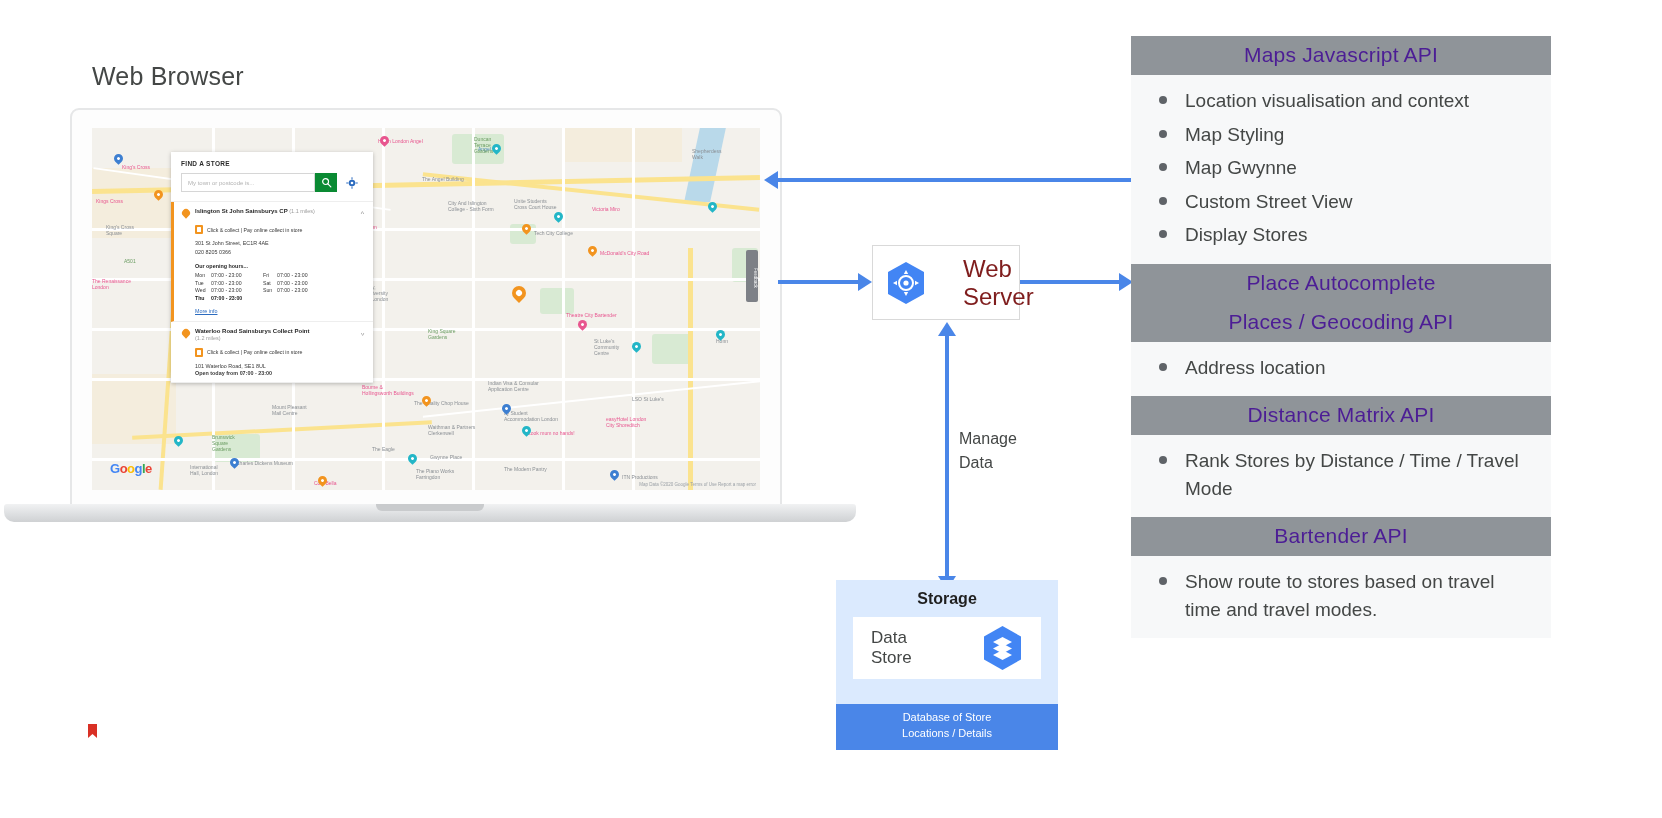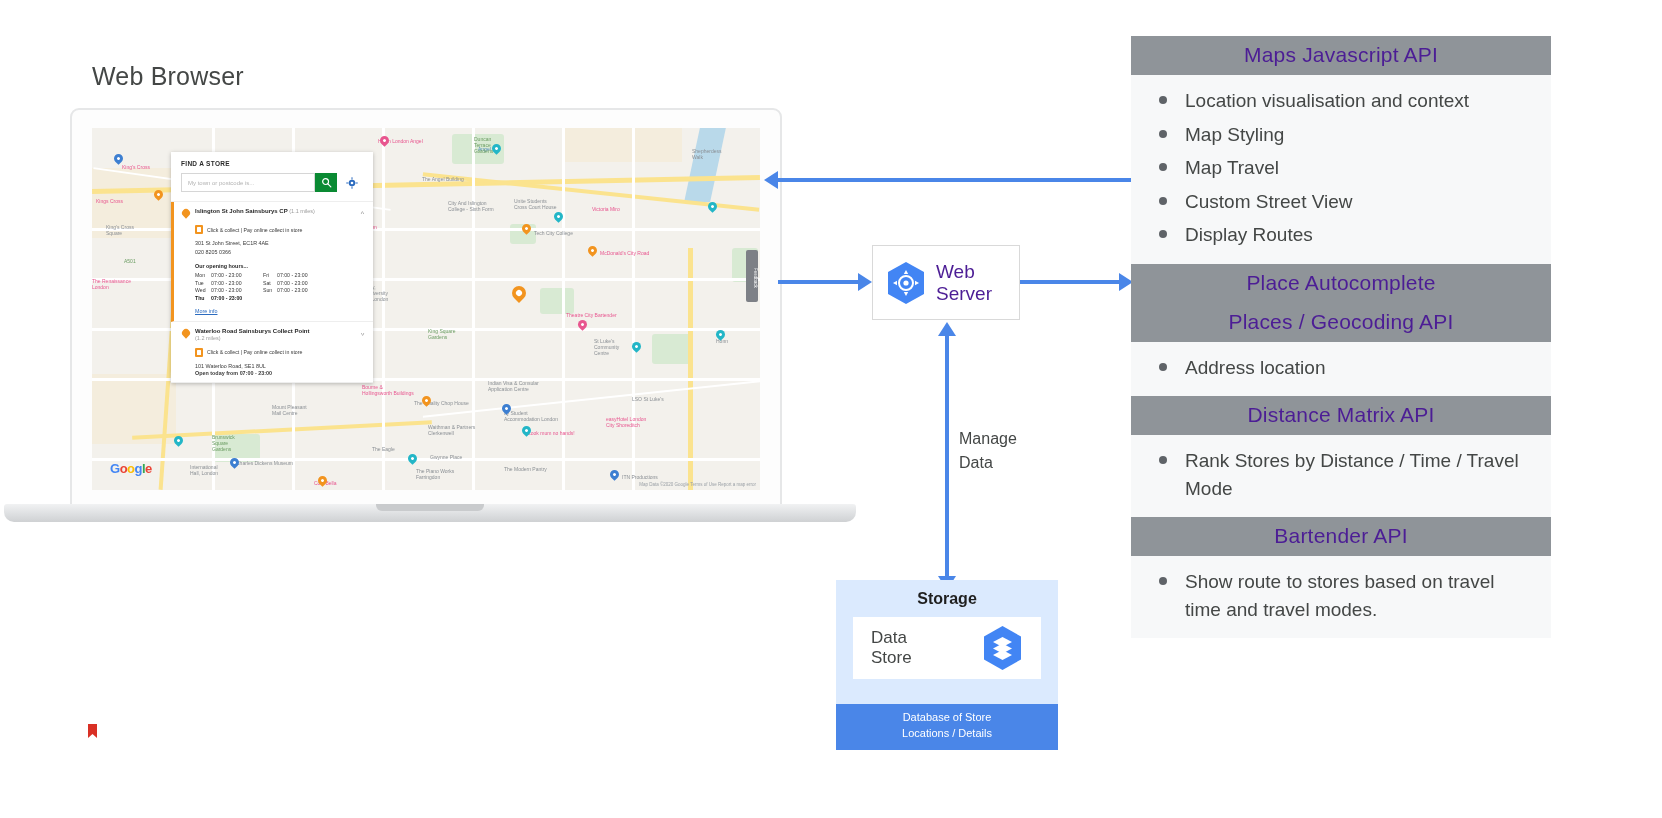--- a/index.html
+++ b/index.html
@@ -131,21 +131,21 @@
   .ah-up{border-left:9px solid transparent;border-right:9px solid transparent;border-bottom:14px solid #4a86e8;}
   .ah-down{border-left:9px solid transparent;border-right:9px solid transparent;border-top:14px solid #4a86e8;}
 
   
   #web-server{
     left:872px;top:245px;width:148px;height:75px;background:#fff;
     border:1px solid #d9d9d9;display:flex;align-items:center;gap:9px;
     padding-left:12px;box-sizing:border-box;
   }
   .hexico{width:42px;height:46px;flex:0 0 auto;}
-  #web-server .wslabel{font-size:19px;color:#4c1d95;line-height:1.15;}
+  #web-server .wslabel{font-size:24px;color:#7f1d1d;line-height:1.15;margin-left:27px;}
 
   
   #manage-data{left:959px;top:427px;font-size:16px;color:#444746;line-height:1.5;}
 
   
   #storage{left:836px;top:580px;width:222px;height:170px;background:#dbeafe;}
   .storage-title{text-align:center;font-size:16px;font-weight:bold;color:#1f1f1f;padding-top:10px;}
   .ds-card{
     margin:9px 17px 0 17px;height:62px;background:#fff;display:flex;align-items:center;
     justify-content:space-between;padding:0 16px 0 18px;box-sizing:border-box;
@@ -498,29 +498,29 @@
       <div class="api-item">
         <span class="api-bullet"></span>
         <span class="api-text">Location visualisation and context</span>
         </div>
       <div class="api-item">
         <span class="api-bullet"></span>
         <span class="api-text">Map Styling</span>
         </div>
       <div class="api-item">
         <span class="api-bullet"></span>
-        <span class="api-text">Map Travel</span>
+        <span class="api-text">Map Gwynne</span>
         </div>
       <div class="api-item">
         <span class="api-bullet"></span>
         <span class="api-text">Custom Street View</span>
         </div>
       <div class="api-item">
         <span class="api-bullet"></span>
-        <span class="api-text">Display Routes</span>
+        <span class="api-text">Display Stores</span>
         </div>
     </div>
   </div>
 
   <div>
     <div class="api-head">Place Autocomplete</div>
   </div>
 
   <div>
     <div class="api-head">Places / Geocoding API</div>

